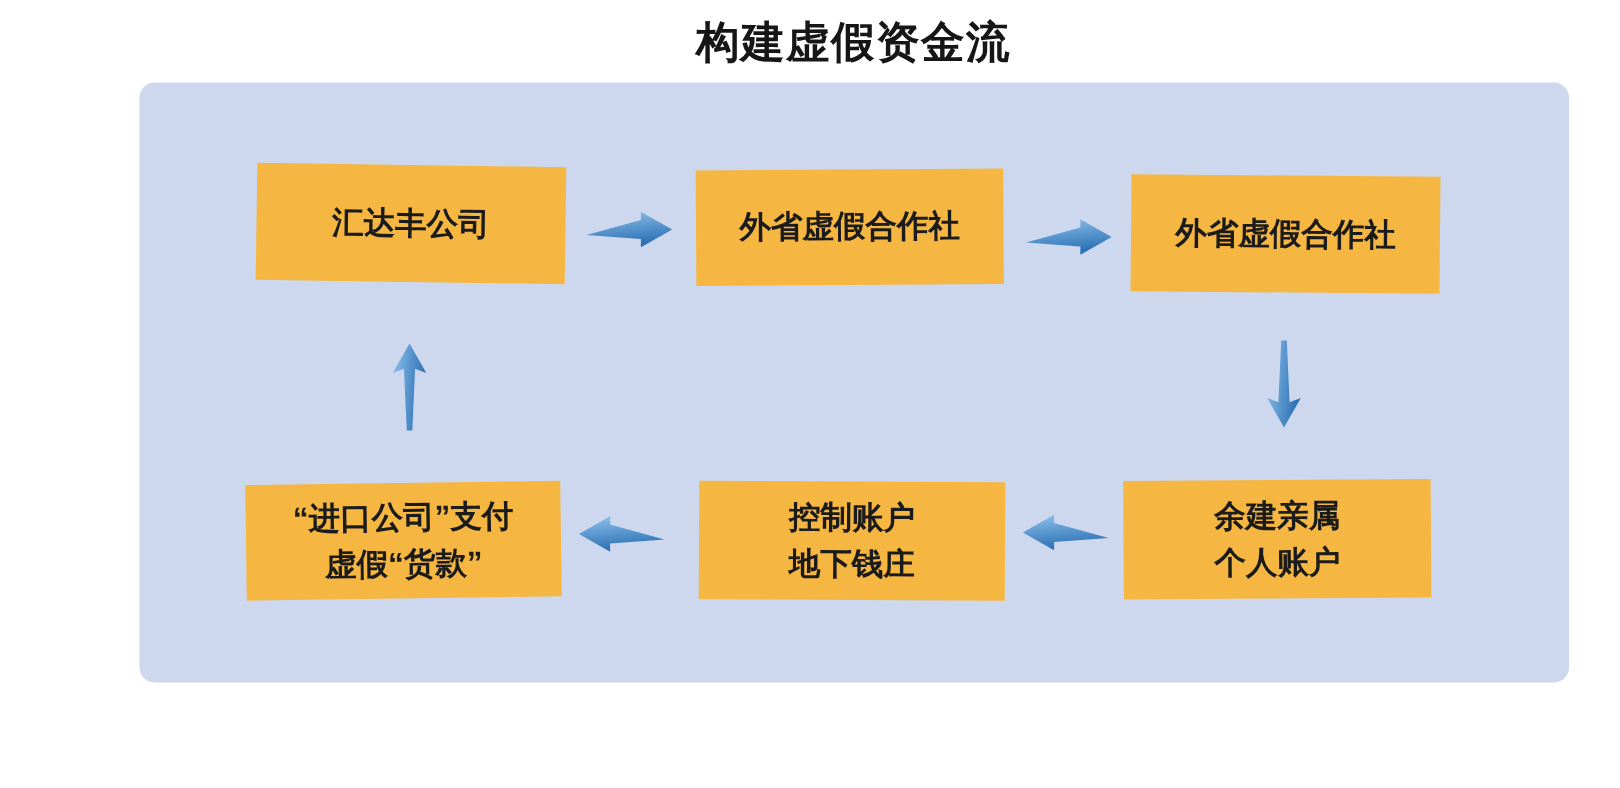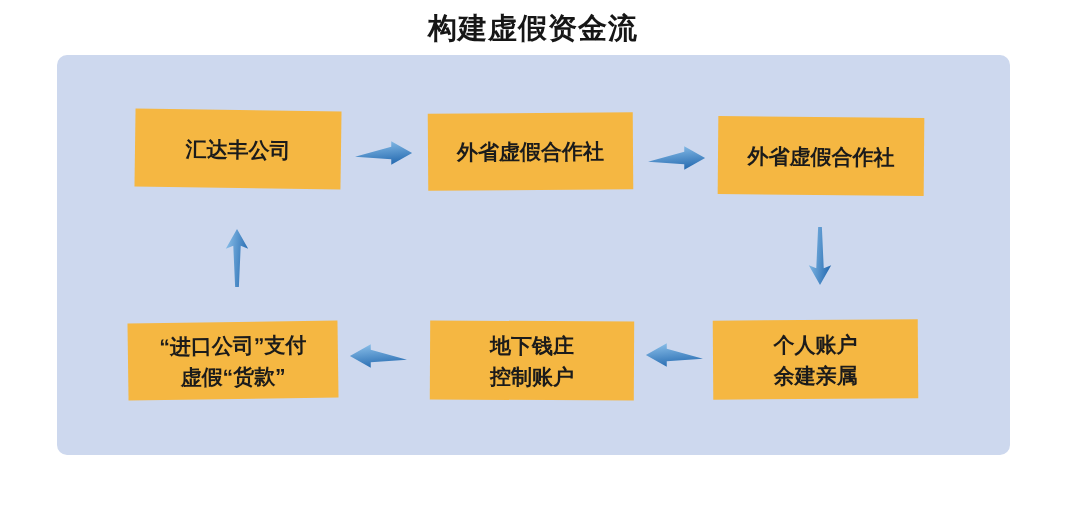--- a/index.html
+++ b/index.html
@@ -1,20 +1,20 @@
 <!DOCTYPE html>
 <html><head>
 <meta charset="utf-8">
 <style>
   html,body{margin:0;padding:0;background:#ffffff;}
   body{
     width:1080px;height:525px;position:relative;overflow:hidden;
     font-family:"Liberation Sans","DejaVu Sans",sans-serif;
   }
-  .stage{position:absolute;inset:0;}
+  .stage{position:absolute;inset:0;margin-left:36px;}
   .diagram-title{
     position:absolute;left:0;top:9px;width:1066px;text-align:center;
     font-size:29px;font-weight:bold;color:#161616;letter-spacing:1px;
   }
   .panel{
     position:absolute;left:57px;top:55px;width:953px;height:400px;
     background:#CDD8EE;border-radius:10px;
   }
   .node{
     position:absolute;background:#F5B742;color:#1b1b1b;
@@ -62,26 +62,26 @@
     <span>汇达丰公司</span>
   </div>
   <div class="node n2">
     <span>外省虚假合作社</span>
   </div>
   <div class="node n3">
     <span>外省虚假合作社</span>
   </div>
 
   <div class="node n4">
+    <span>余建亲属</span>
     <span>个人账户</span>
-    <span>余建亲属</span>
   </div>
   <div class="node n5">
+    <span>控制账户</span>
     <span>地下钱庄</span>
-    <span>控制账户</span>
   </div>
   <div class="node n6">
     <span>“进口公司”支付</span>
     <span>虚假“货款”</span>
   </div>
 
   <svg class="arrow a1" width="58" height="28" viewBox="0 0 64 30">
     <polygon points="0,19 40,8 40,2 63,15 40,28 40,22" fill="url(#gradH)"></polygon>
   </svg>
 

